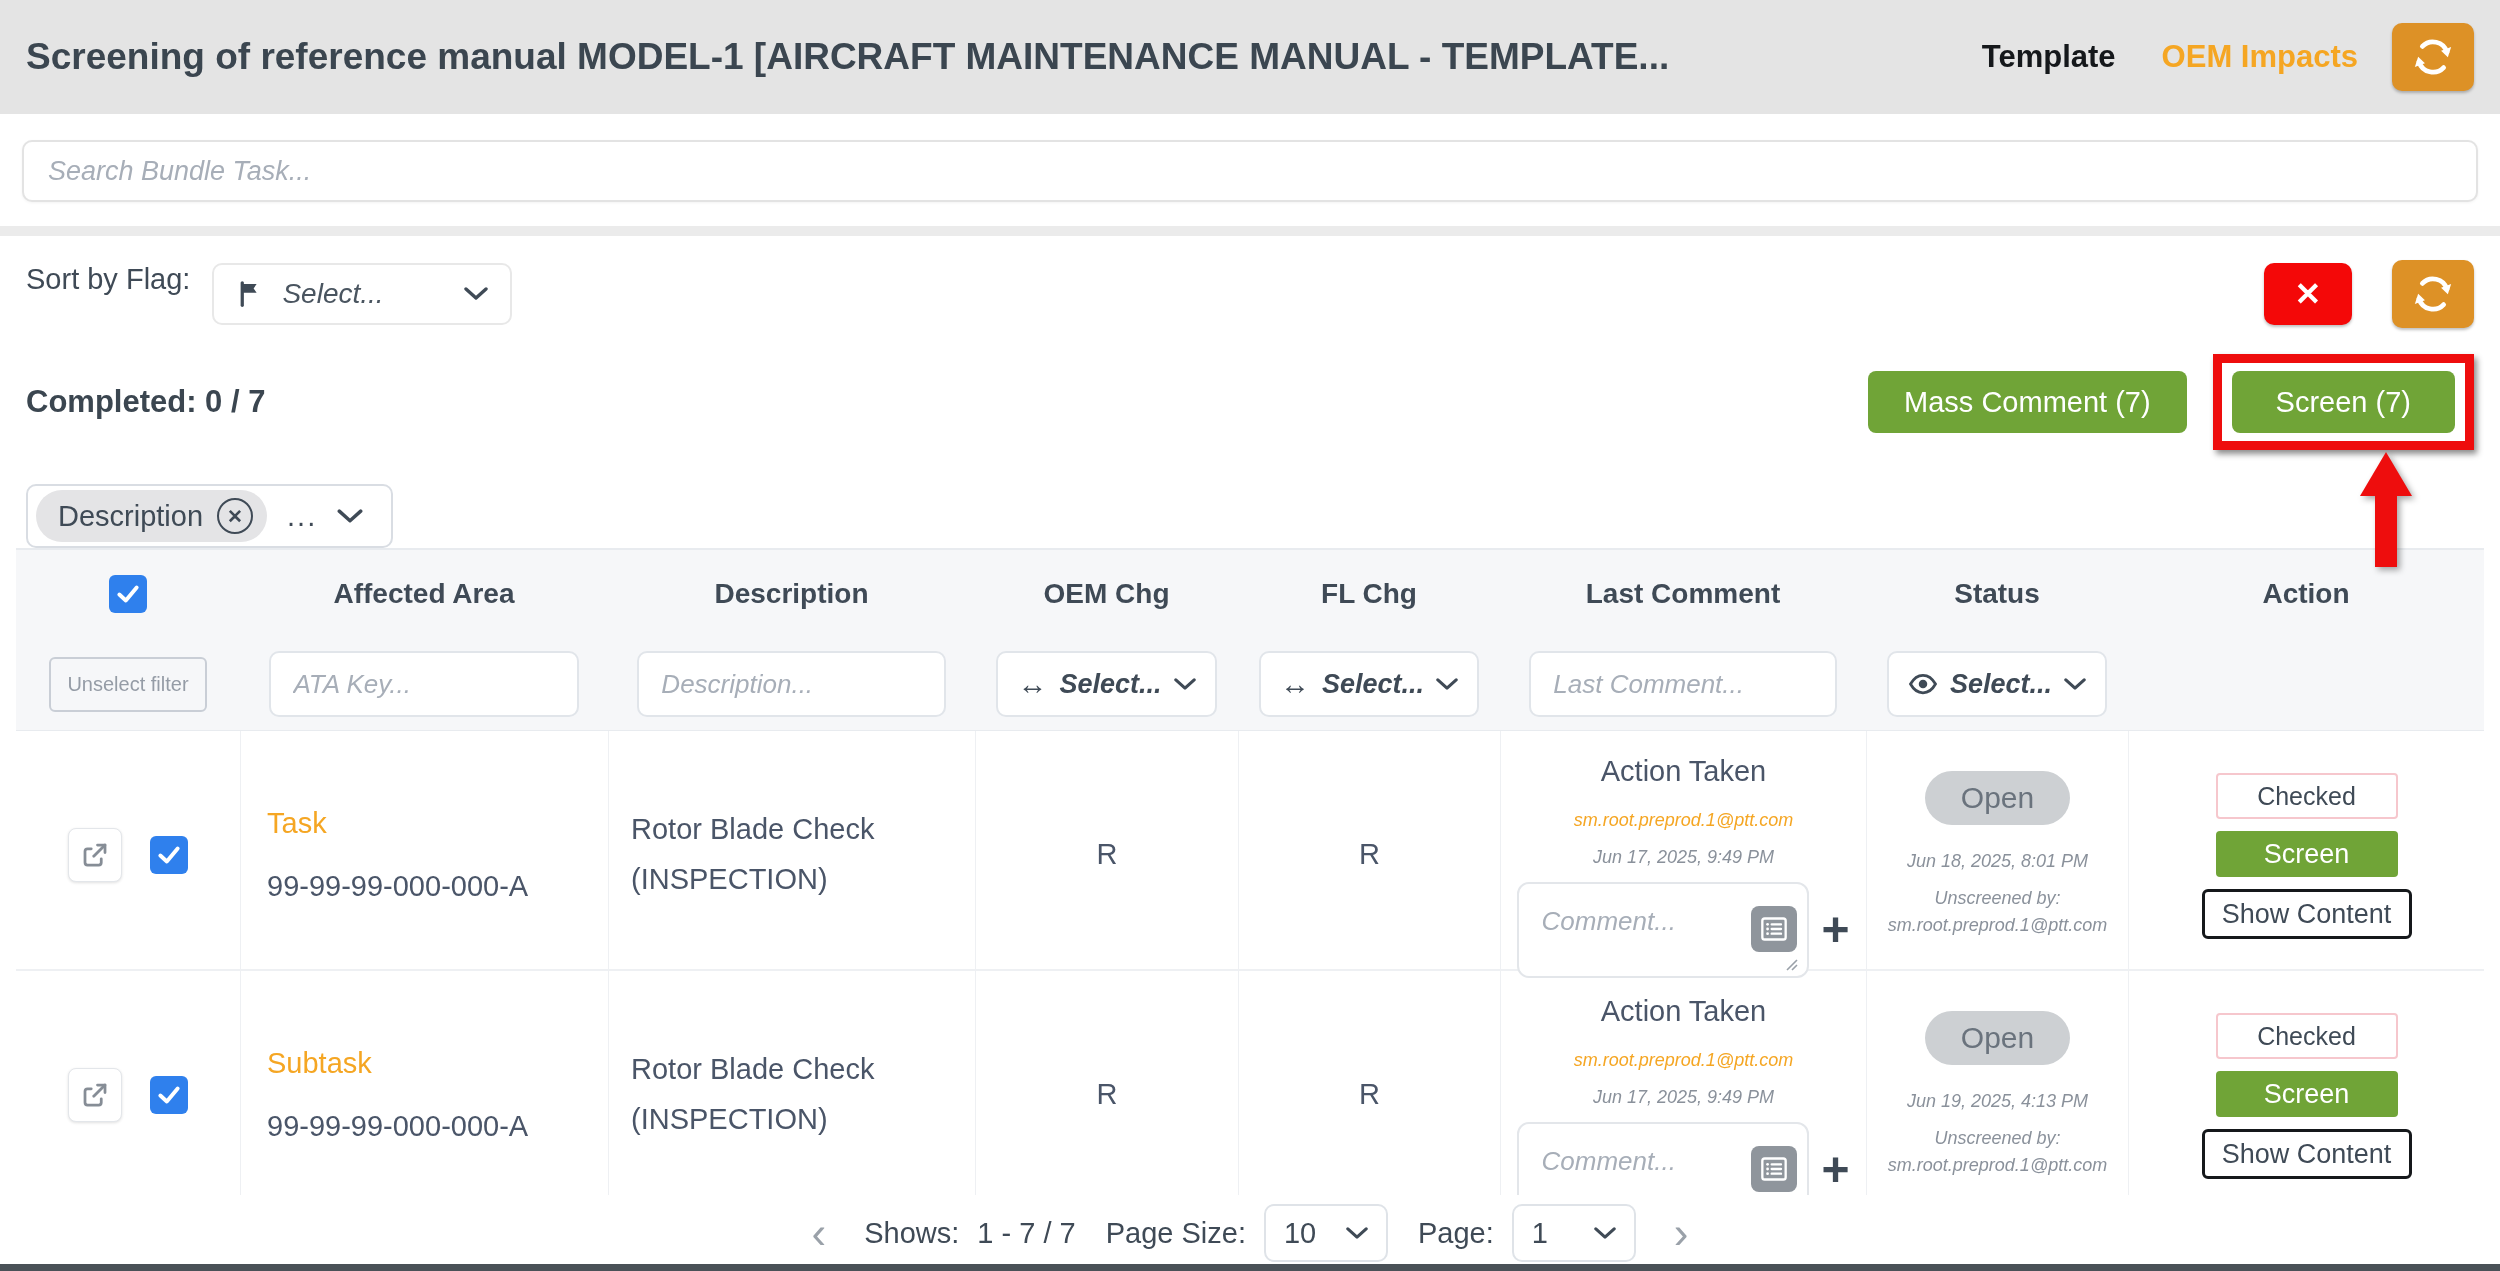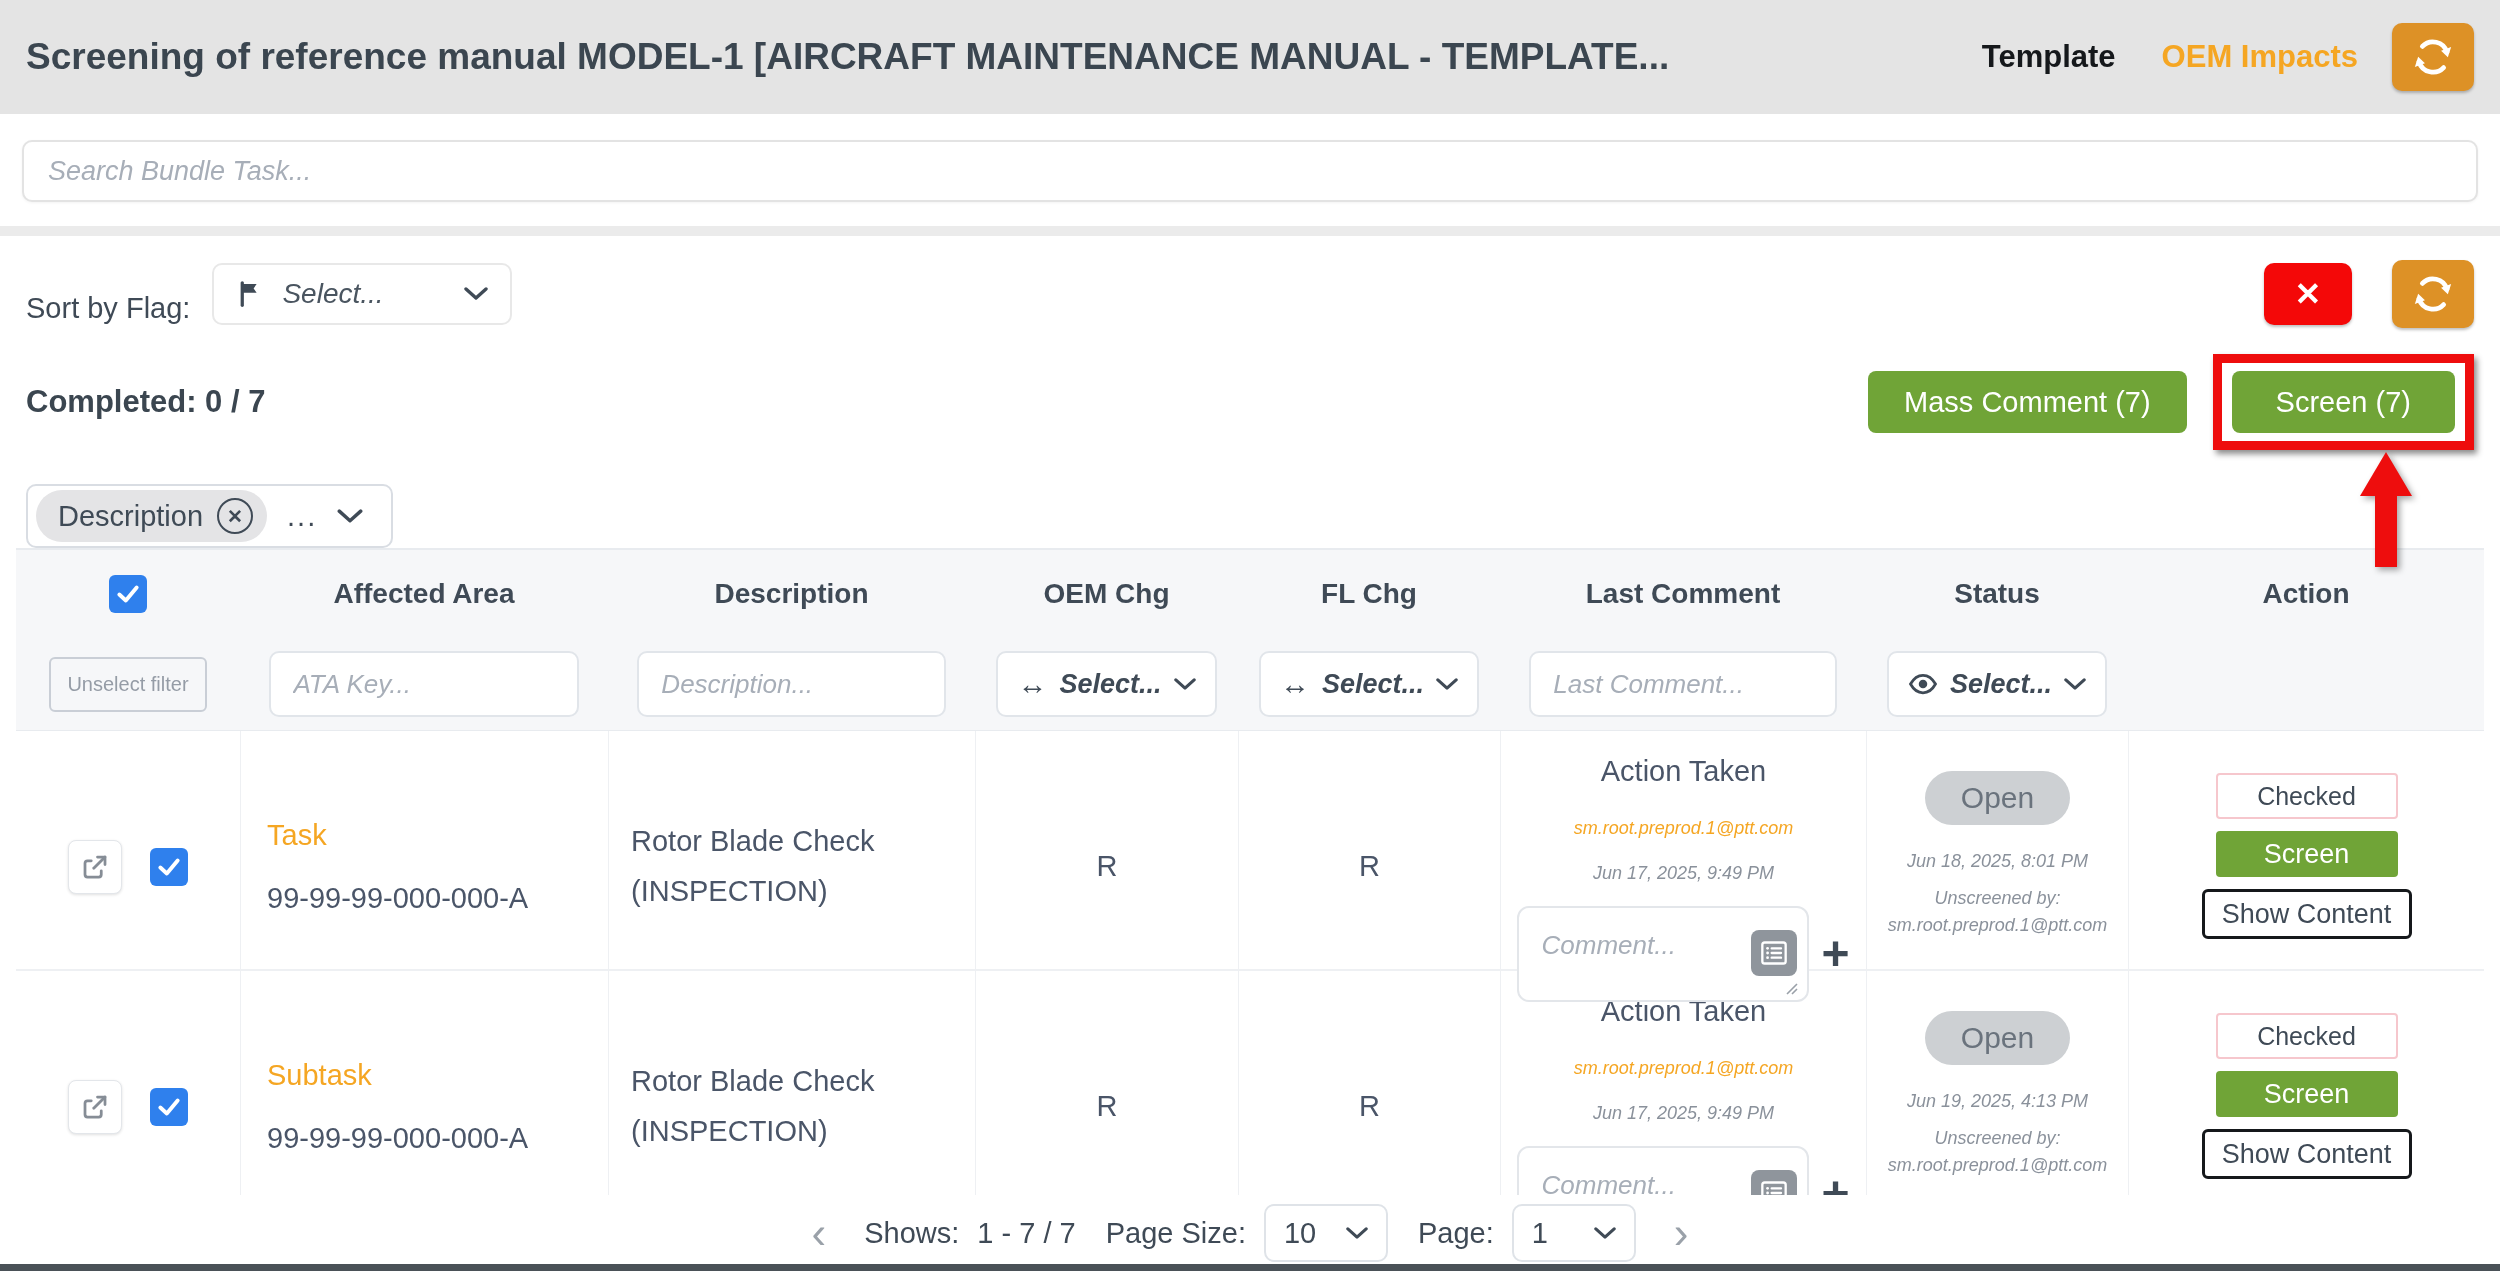--- a/index.html
+++ b/index.html
@@ -22,21 +22,21 @@
   .search-row{padding:26px 22px 0;}
   .search-input{width:100%;height:62px;box-sizing:border-box;border:2px solid #e3e3e3;border-radius:10px;
                 padding:0 24px;font-size:27px;font-style:italic;color:#5a646e;background:#fff;
                 font-family:"Liberation Sans", sans-serif;box-shadow:0 1px 3px rgba(0,0,0,.05);outline:none;}
   .search-input::placeholder{color:#a7aeb8;}
 
   .section-divider{height:10px;background:#ebebeb;margin-top:24px;}
 
   
   .toolbar-row1{display:flex;align-items:center;justify-content:space-between;padding:0 26px;margin-top:24px;}
-  .sort-group{display:flex;align-items:flex-end;gap:22px;}
+  .sort-group{display:flex;align-items:flex-start;gap:22px;}
   .sort-label{font-size:29px;color:#3f4a56;}
   .flag-select{width:300px;height:62px;border:2px solid #e8e8e8;border-radius:10px;background:#fff;
                display:flex;align-items:center;gap:16px;padding:0 22px;box-sizing:border-box;cursor:pointer;}
   .flag-select .sel-text{flex:1;font-size:28px;font-style:italic;color:#4a5560;}
   .tb-buttons{display:flex;align-items:center;gap:40px;}
 
   .toolbar-row2{display:flex;align-items:center;justify-content:space-between;padding:0 26px;margin-top:26px;}
   .completed{font-size:31px;font-weight:bold;color:#3b4650;}
   .action-group{display:flex;align-items:center;}
   .btn-green{background:#70A437;color:#fff;border:none;border-radius:8px;height:62px;font-size:29px;
@@ -84,21 +84,21 @@
   .trow{background:#fff;border-bottom:2px solid #eef0f3;height:240px;box-sizing:border-box;}
   .td{border-left:1px solid #eef0f3;display:flex;align-items:center;justify-content:center;font-size:29px;color:#4a5568;height:100%;box-sizing:border-box;}
   .td:first-child{border-left:none;}
   .cell-select{gap:28px;}
   .expand-btn{width:54px;height:54px;border:1px solid #e3e6ea;border-radius:8px;background:#fff;display:flex;
               align-items:center;justify-content:center;box-shadow:0 1px 3px rgba(0,0,0,.12);cursor:pointer;}
   .cell-area{flex-direction:column;align-items:flex-start;justify-content:center;padding-left:26px;}
   .row-type{color:#F5A623;font-size:29px;margin-bottom:30px;cursor:pointer;}
   .row-key{font-size:29px;color:#4a5568;}
   .cell-desc{justify-content:flex-start;text-align:left;padding:0 22px;line-height:1.7;}
-  .cell-comment{flex-direction:column;justify-content:flex-start;padding-top:18px;gap:8px;}
+  .cell-comment{flex-direction:column;justify-content:flex-start;padding-top:18px;}
   .ct-title{font-size:29px;color:#4a5568;margin-top:6px;}
   .ct-author{font-size:18px;font-style:italic;color:#F5A623;margin-top:22px;}
   .ct-date{font-size:18px;font-style:italic;color:#8a919b;margin-top:16px;}
   .comment-entry{display:flex;align-items:center;gap:12px;margin-top:14px;}
   .comment-box{position:relative;width:292px;height:96px;border:2px solid #e3e6ea;border-radius:12px;background:#fff;box-sizing:border-box;}
   .comment-input{position:absolute;inset:0;border:none;background:transparent;resize:none;outline:none;
                  font-size:26px;font-style:italic;color:#5a646e;padding:22px 70px 10px 22px;
                  font-family:"Liberation Sans", sans-serif;}
   .comment-input::placeholder{color:#a7aeb8;}
   .list-btn{position:absolute;right:10px;top:22px;width:46px;height:46px;background:#8f959c;border:none;border-radius:8px;

